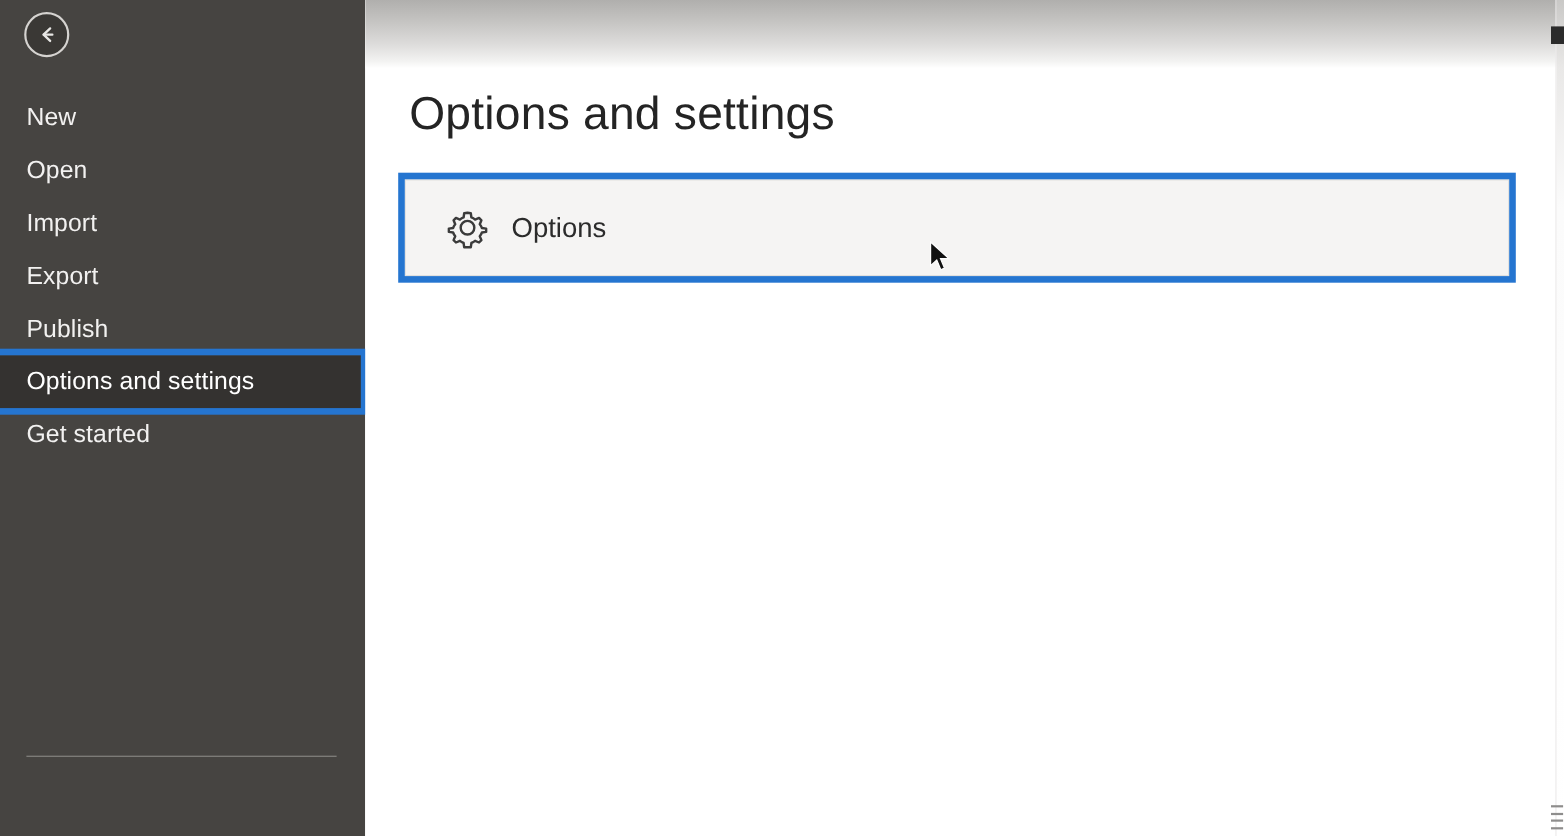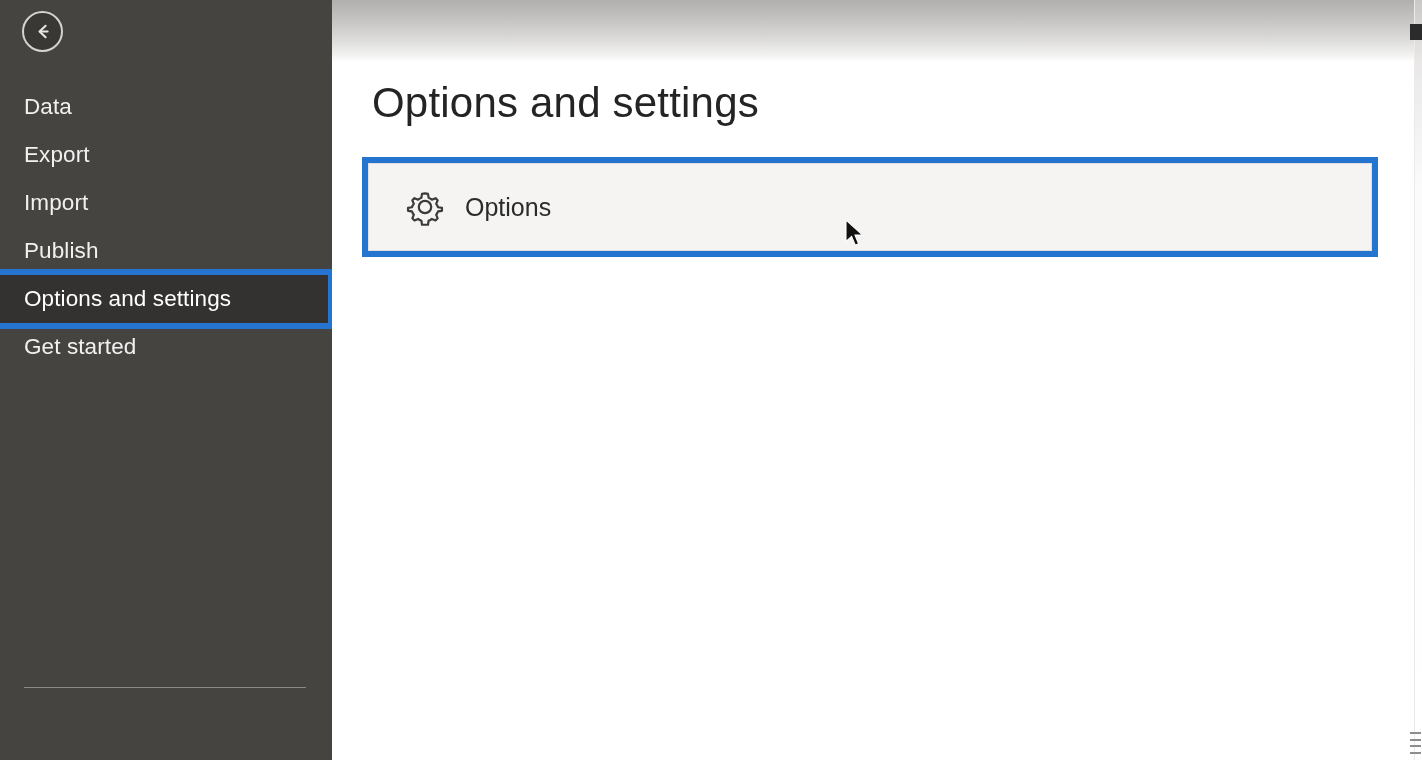--- a/index.html
+++ b/index.html
@@ -234,34 +234,37 @@
       <span>
         <svg width="23" height="23" viewBox="0 0 23 23" aria-hidden="true">
           <path d="M14.6 5.8 L8.6 11.5 L14.6 17.2" fill="none" stroke="#e7e6e4" stroke-width="2.1" stroke-linecap="round" stroke-linejoin="round"></path>
           <path d="M8.8 11.5 H16.6" fill="none" stroke="#e7e6e4" stroke-width="2.1" stroke-linecap="round"></path>
         </svg>
       </span>
     </div>
 
     <div id="menu-list">
 
-
-
-      <div class="menu-item">
-        <span class="menu-label">Data</span>
-      </div>
-
-
+      <div class="menu-item">
+        <span class="menu-label">New</span>
+      </div>
+
+
+      <div class="menu-item">
+        <span class="menu-label">Open</span>
+      </div>
+
+
+
+      <div class="menu-item">
+        <span class="menu-label">Import</span>
+      </div>
 
       <div class="menu-item">
         <span class="menu-label">Export</span>
-      </div>
-
-      <div class="menu-item">
-        <span class="menu-label">Import</span>
       </div>
 
       <div class="menu-item">
         <span class="menu-label">Publish</span>
       </div>
 
       <div class="menu-item selected">
         <span class="sel-ring"></span>
         <span class="menu-label">Options and settings</span>
       </div>

